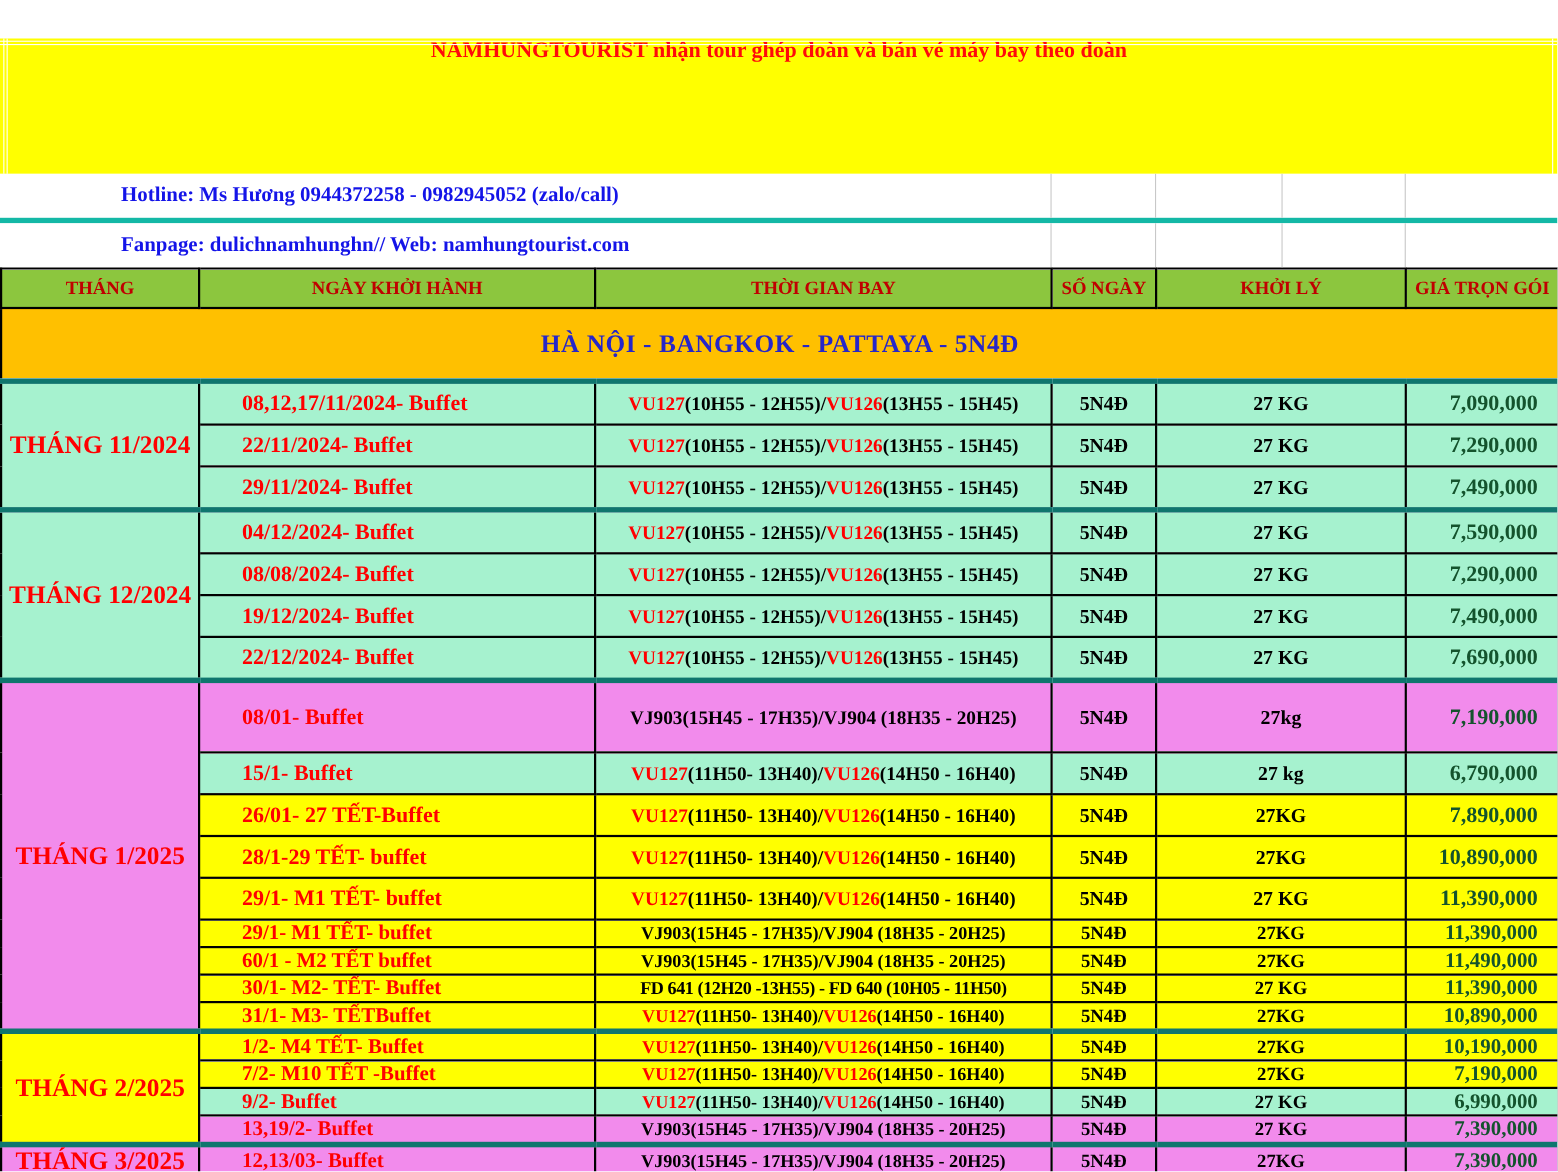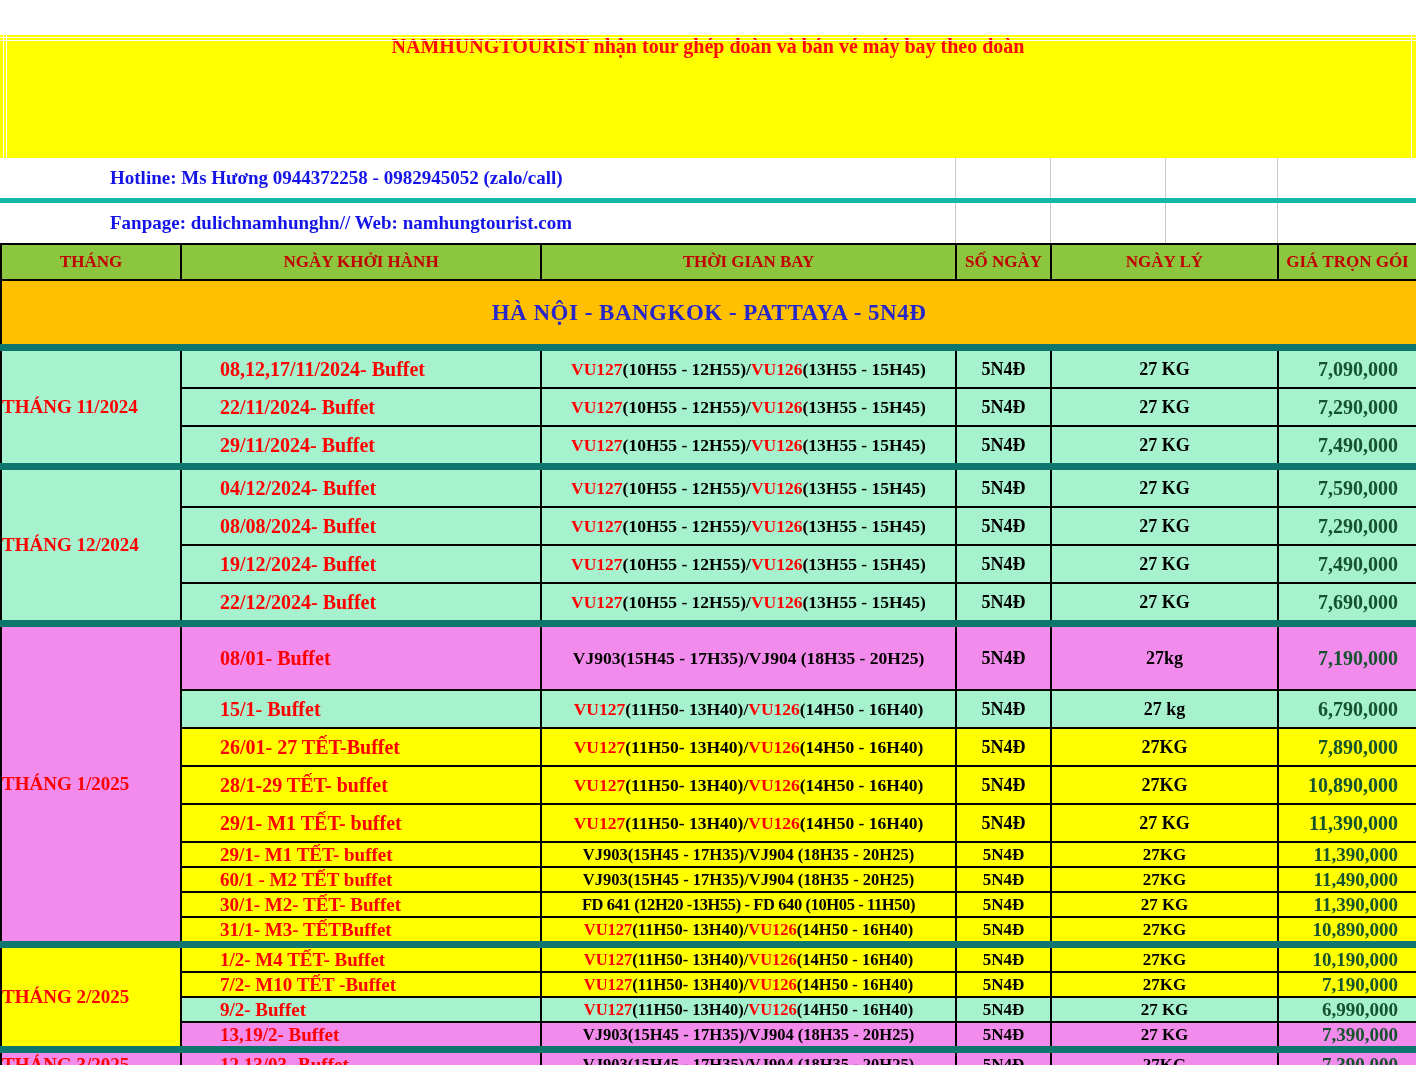--- a/index.html
+++ b/index.html
@@ -27,28 +27,28 @@
     font-size:19px;position:relative;background:#ffffff;
   }
   .contact-line.first{border-bottom:5px solid #14b8a6;}
   .contact-line .vl{position:absolute;top:0;bottom:0;width:1px;background:#C8C8C8;}
   .vl.a{left:955px}.vl.b{left:1050px}.vl.c{left:1165px}.vl.d{left:1277px}
   
   table{border-collapse:collapse;width:1416px;table-layout:fixed;}
   th,td{border:2px solid #000;padding:0;overflow:hidden;}
   th{height:34px;background:#8CC63E;color:#C00000;font-size:17px;text-align:center;}
   td.route{height:63px;background:#FFC000;color:#2626C9;font-size:23px;text-align:center;letter-spacing:.5px;}
-  tr.gstart td{border-top:7px solid #0f766e;}
+  tr.gstart td{border-top:5px solid #0f766e;}
   tr.h40 td{height:36px;}
   tr.h66 td{height:62px;}
   tr.h27 td{height:23px;}
   tr.mint td{background:#A6F2CF;}
   tr.yellow td{background:#FFFF00;}
   tr.pink td{background:#F28BEC;}
-  td.c-month{background:#FFFFFF;color:#FF0000;text-align:left;font-size:19px;}
+  td.c-month{background:#FFFFFF;color:#FF0000;text-align:center;font-size:23px;}
   td.c-date{color:#FF0000;padding-left:38px;font-size:20px;text-align:left;}
   tr.h27 td.c-date{font-size:19px;}
   td.c-flight{text-align:center;color:#000000;font-size:17.5px;margin-left:28px;}
   tr.h27 td.c-flight{font-size:16.5px;}
   td.c-flight.tight{font-size:15.5px;letter-spacing:-0.4px;}
   .fr{color:#FF0000;}
   td.c-days,td.c-bag{text-align:center;font-size:18px;color:#000;}
   tr.h27 td.c-days,tr.h27 td.c-bag{font-size:17px;}
   td.c-price{text-align:right;padding-right:18px;font-size:20px;color:#14532d;}
   tr.h27 td.c-price{font-size:19px;}
@@ -91,21 +91,21 @@
       <col style="width:95px">
         <col style="width:227px">
         <col style="width:139px">
     </colgroup>
     <tbody>
         <tr>
       <th>THÁNG</th>
       <th>NGÀY KHỞI HÀNH</th>
       <th>THỜI GIAN BAY</th>
       <th>SỐ NGÀY</th>
-      <th>NGÀY LÝ</th>
+      <th>KHỞI LÝ</th>
       <th>GIÁ TRỌN GÓI</th>
     </tr>
     <tr>
       <td class="route" colspan="6">HÀ NỘI - BANGKOK - PATTAYA - 5N4Đ</td>
     </tr>
 
     <tr class="mint h40 gstart">
       <td class="c-month" rowspan="3">THÁNG 11/2024</td>
       <td class="c-date">08,12,17/11/2024- Buffet</td>
       <td class="c-flight"><span class="fr">VU127</span><span>(10H55 - 12H55)/</span><span class="fr">VU126</span><span>(13H55 - 15H45)</span></td>

